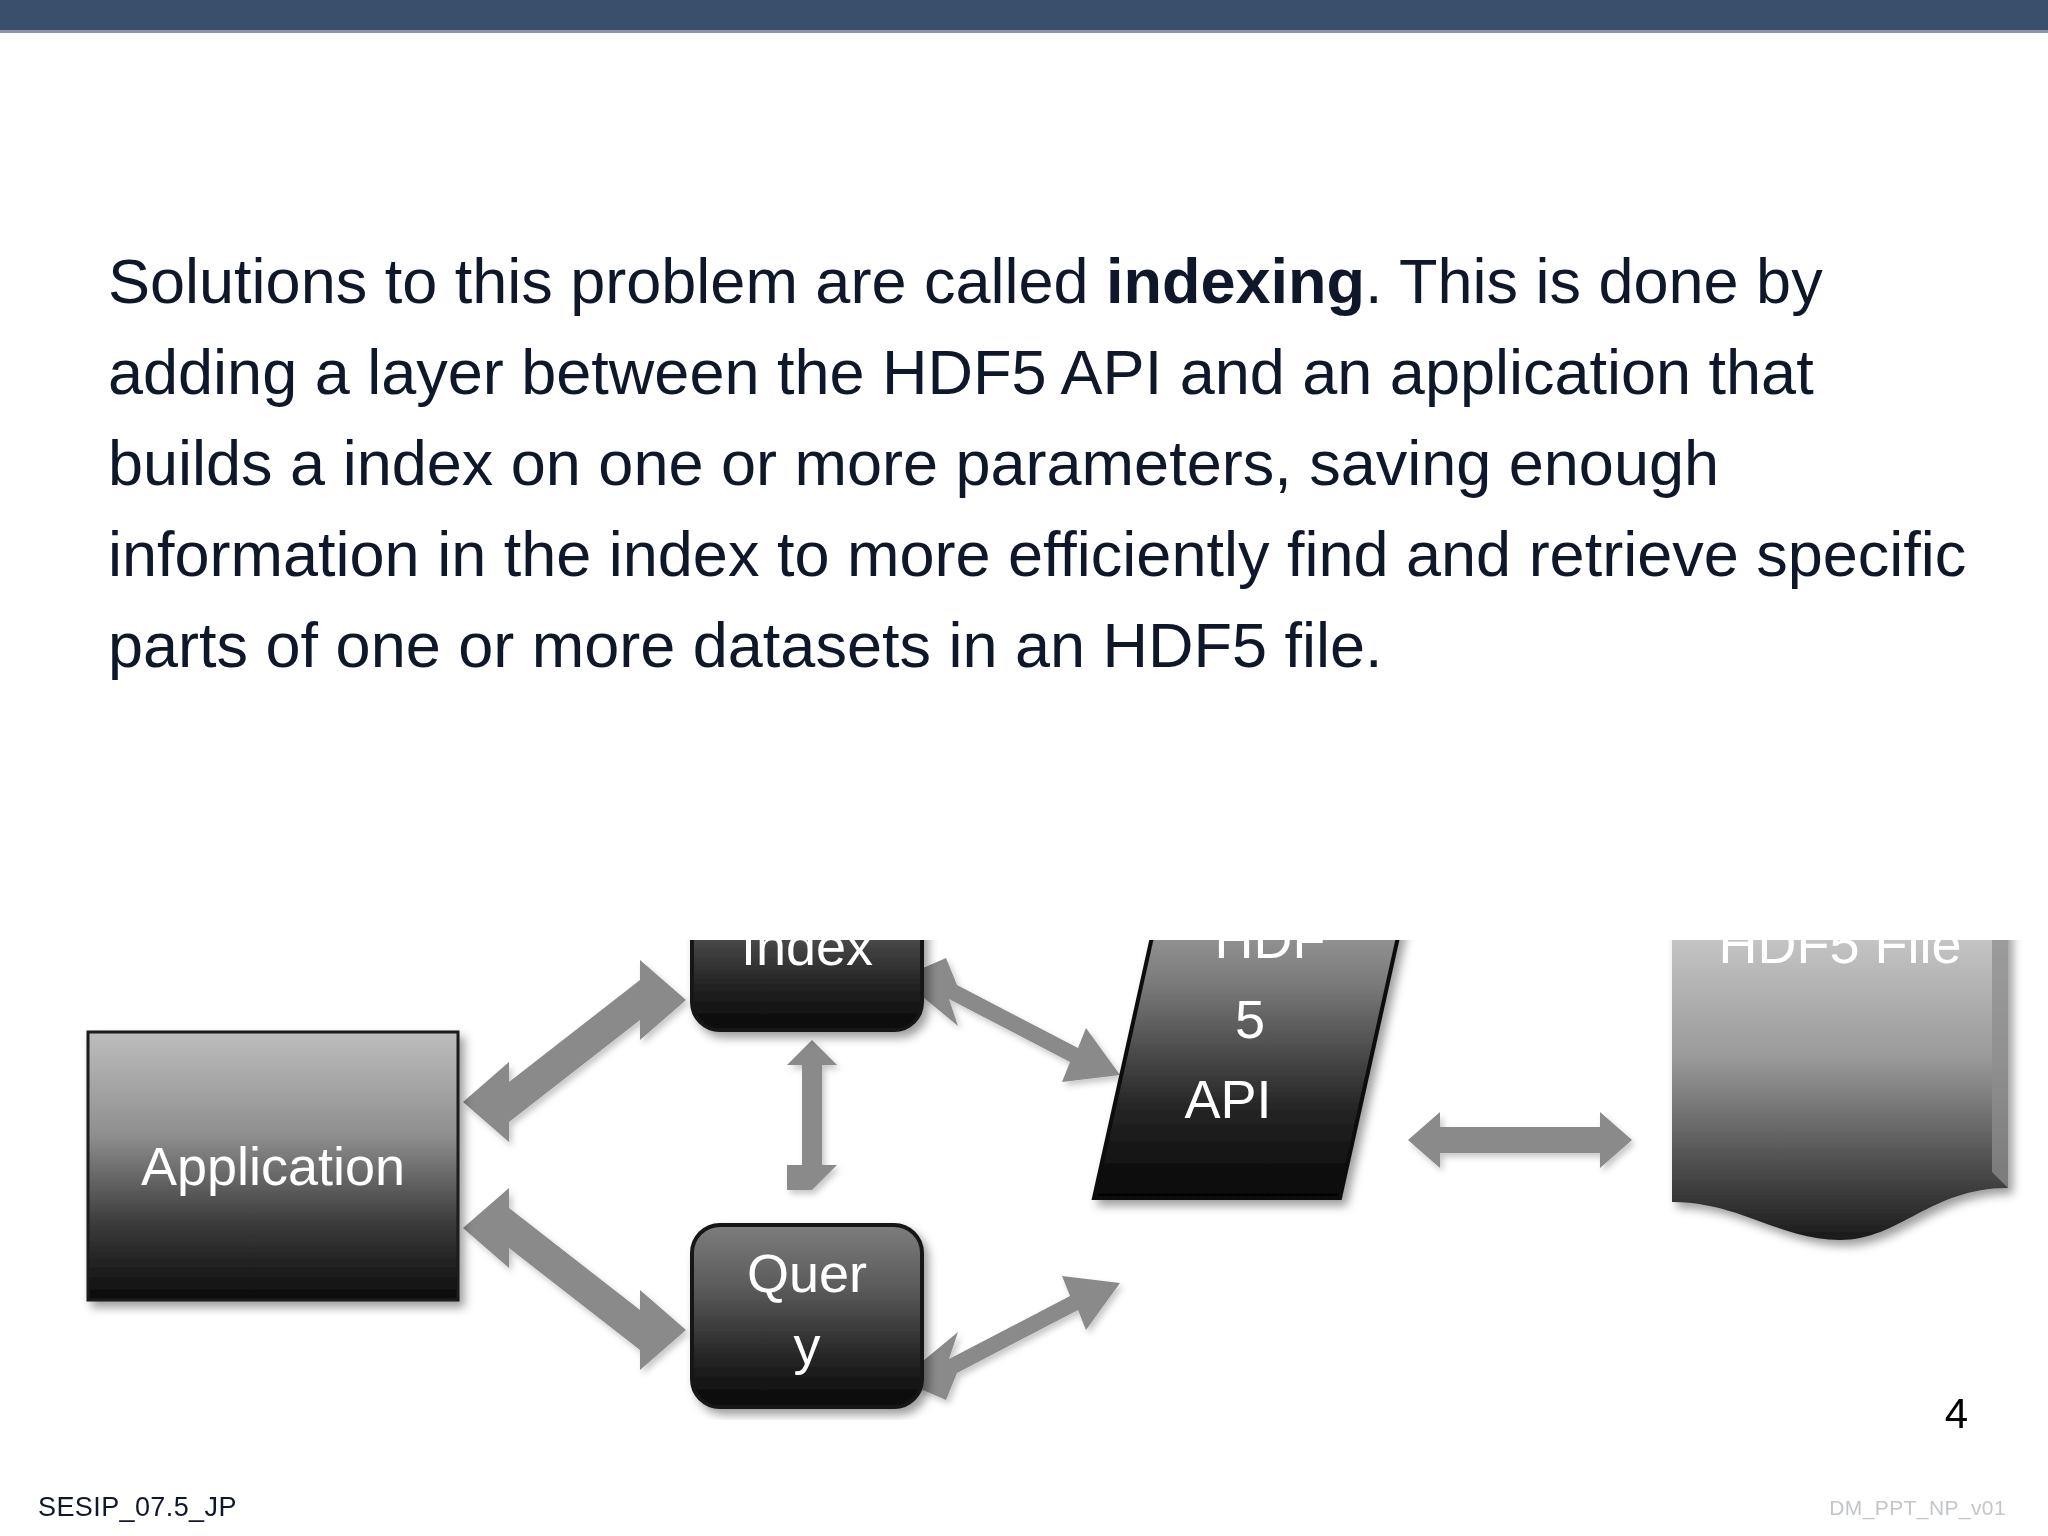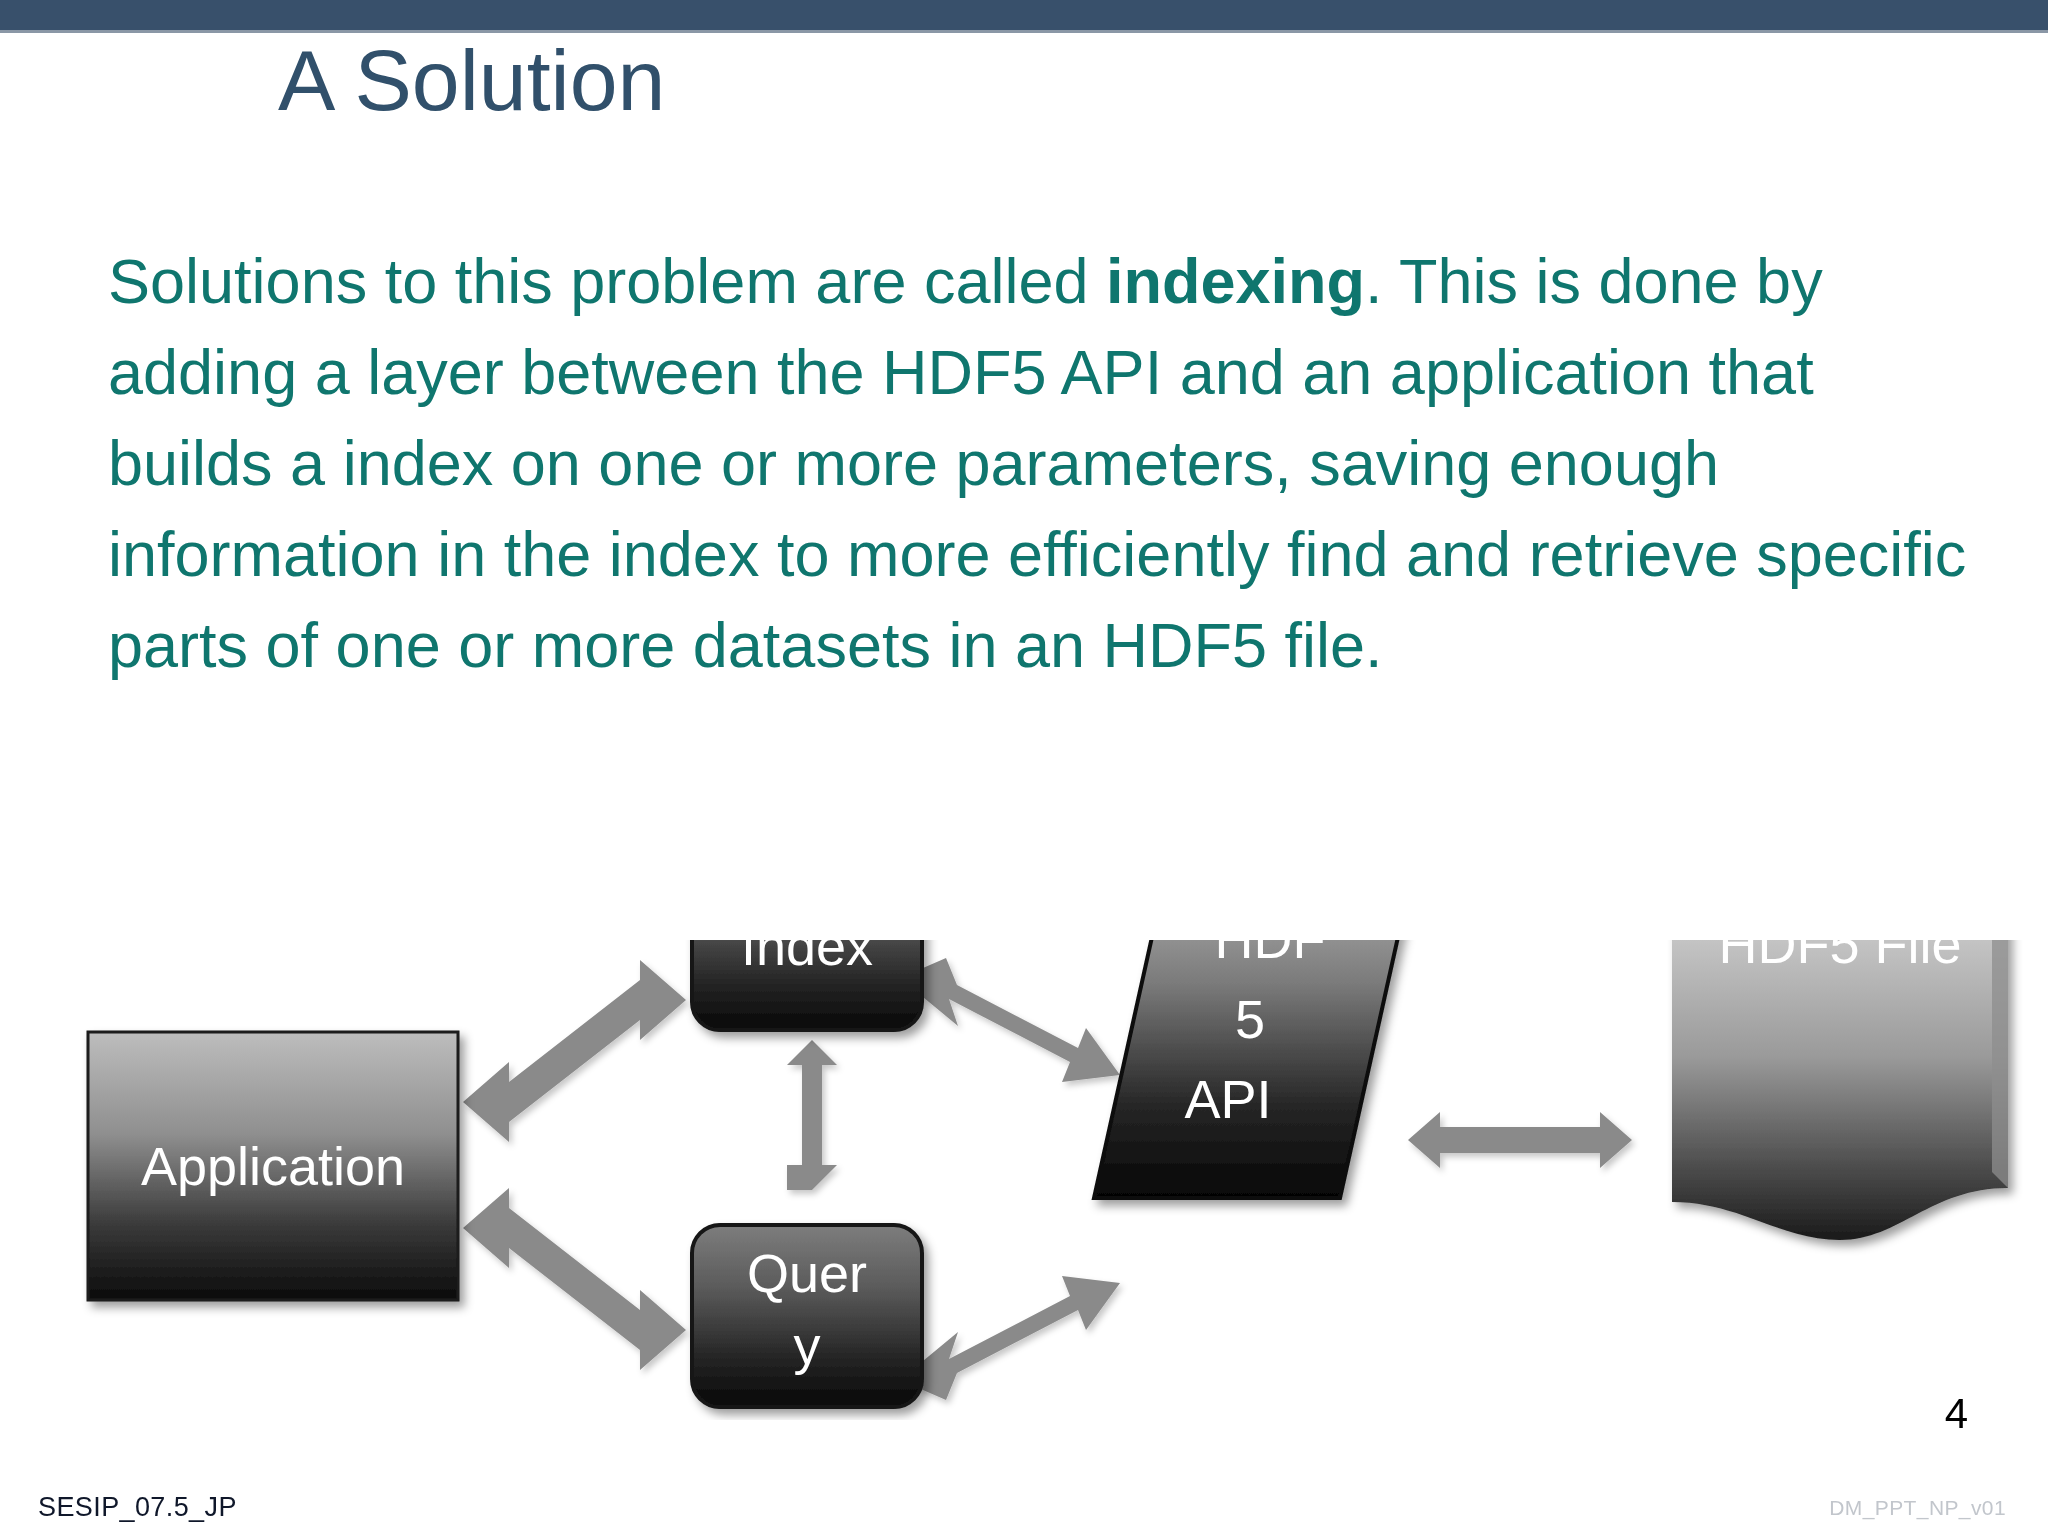--- a/index.html
+++ b/index.html
@@ -48,21 +48,21 @@
   }
 
   
   .body-text {
     position: absolute;
     left: 108px;
     top: 236px;
     width: 1880px;
     font-size: 63px;
     line-height: 91px;
-    color: #0f766e;
+    color: #0f172a;
     font-weight: 400;
   }
   .body-text b { font-weight: 700; }
 
   
   .diagram {
     position: absolute;
     left: 0;
     top: 940px;
     width: 2048px;
@@ -104,21 +104,20 @@
   }
 </style>
 </head>
 <body>
 
 <div class="slide">
 
   <div class="topbar"></div>
   <div class="topbar-rule"></div>
 
-  <div class="title">A Solution</div>
 
   <div class="body-text">
     <span>Solutions to this problem are called </span><b>indexing</b><span>. This is done by adding a layer between the HDF5 API and an application that builds a index on one or more parameters, saving enough information in the index to more efficiently find and retrieve specific parts of one or more datasets in an HDF5 file.</span>
   </div>
 
   <div class="diagram">
     <svg width="2048" height="480" viewBox="0 0 2048 480" xmlns="http://www.w3.org/2000/svg">
       <defs>
 
         <linearGradient id="gradApp" x1="0" y1="0" x2="0" y2="1">

